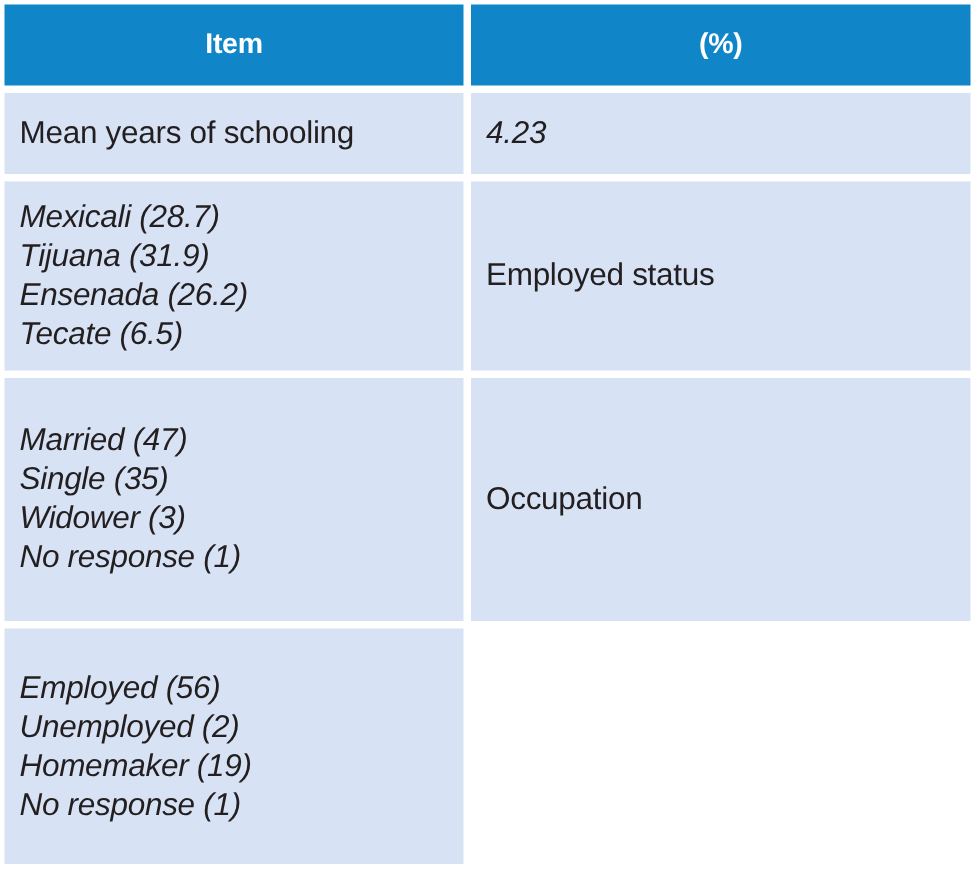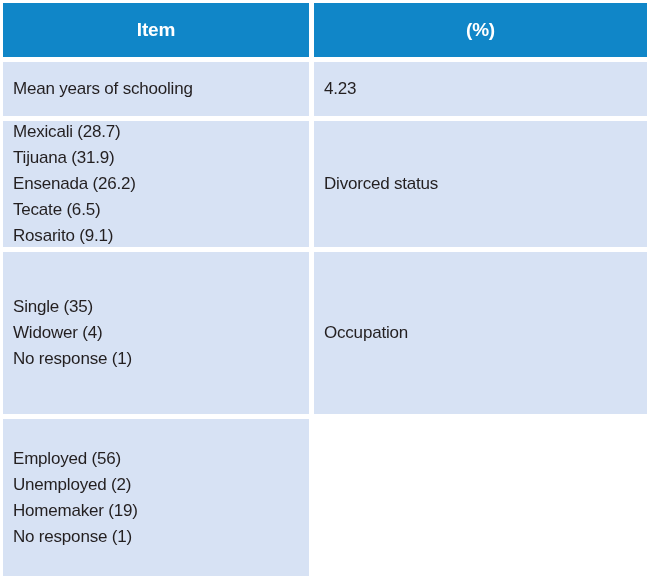--- a/index.html
+++ b/index.html
@@ -24,63 +24,63 @@
     grid-template-columns:306px 333px;
     grid-template-rows:54px 54px 126px 162px 157px;
     gap:5px;
     background:var(--gap);
   }
   .cell{
     background:var(--row-bg);
     display:flex;
     flex-direction:column;
     justify-content:center;
-    font-size:17px;
+    font-size:21px;
     letter-spacing:-0.2px;
     line-height:26px;
     padding-left:10px;
     padding-right:6px;
   }
   .cell.th{
     background:var(--header-bg);
     color:var(--header-text);
     font-weight:bold;
     font-size:19px;
     align-items:center;
     padding-left:0;
     padding-right:0;
     letter-spacing:-0.2px;
   }
-  .cell .line{white-space:nowrap;}
+  .cell .line{white-space:nowrap;font-style:italic;}
 </style>
 </head>
 <body>
 
 <div class="tbl">
 
   <div class="cell th">Item</div>
   <div class="cell th">(%)</div>
 
   <div class="cell">Mean years of schooling</div>
   <div class="cell">
       <div class="line">4.23</div>
     </div>
 
   <div class="cell">
       <div class="line">Mexicali (28.7)</div>
       <div class="line">Tijuana (31.9)</div>
       <div class="line">Ensenada (26.2)</div>
       <div class="line">Tecate (6.5)</div>
-      <div class="line">Rosarito (9.1)</div>
     </div>
 
-  <div class="cell">Divorced status</div>
+  <div class="cell">Employed status</div>
   <div class="cell">
+      <div class="line">Married (47)</div>
       <div class="line">Single (35)</div>
-      <div class="line">Widower (4)</div>
+      <div class="line">Widower (3)</div>
       <div class="line">No response (1)</div>
     </div>
 
   <div class="cell">Occupation</div>
   <div class="cell">
       <div class="line">Employed (56)</div>
       <div class="line">Unemployed (2)</div>
       <div class="line">Homemaker (19)</div>
       <div class="line">No response (1)</div>
     </div>

